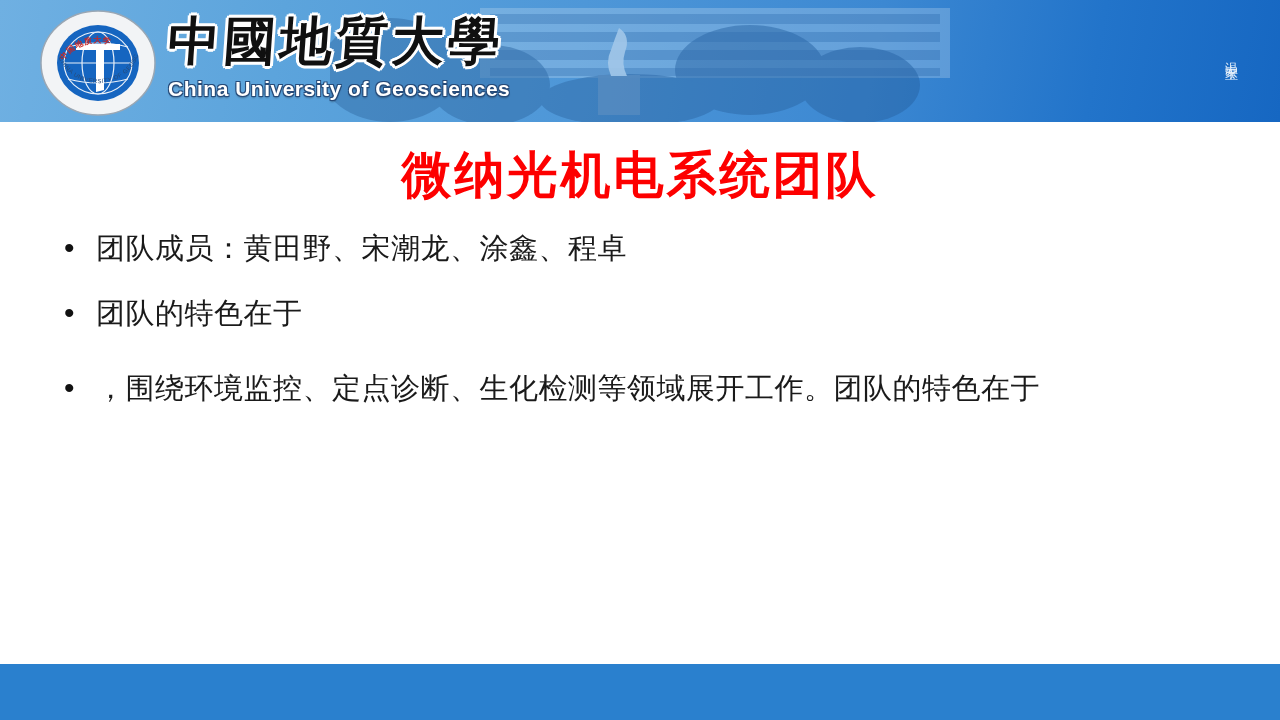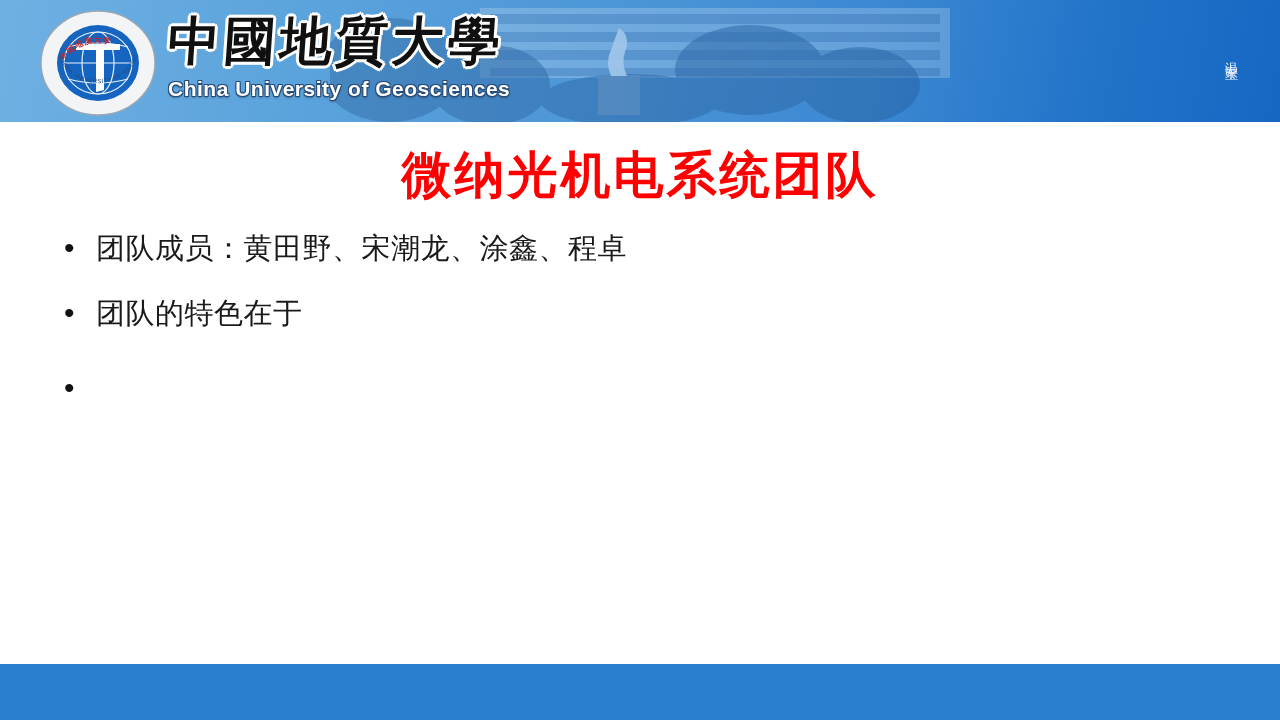--- a/index.html
+++ b/index.html
@@ -136,20 +136,21 @@
         <div class="bullet-line">团队成员：黄田野、宋潮龙、涂鑫、程卓</div>
       </div>
 
       <div class="bullet b2">
         <span class="dot">•</span>
         <div class="bullet-line">团队的特色在于</div>
       </div>
 
       <div class="bullet b3">
         <span class="dot">•</span>
+        <div class="bullet-line">，围绕环境监控、定点诊断、生化检测等领域展开工作。团队的特色在于</div>
       </div>
 
     </div>
   </div>
 
   <div class="footer"></div>
 
 </div>
 
 </body></html>

